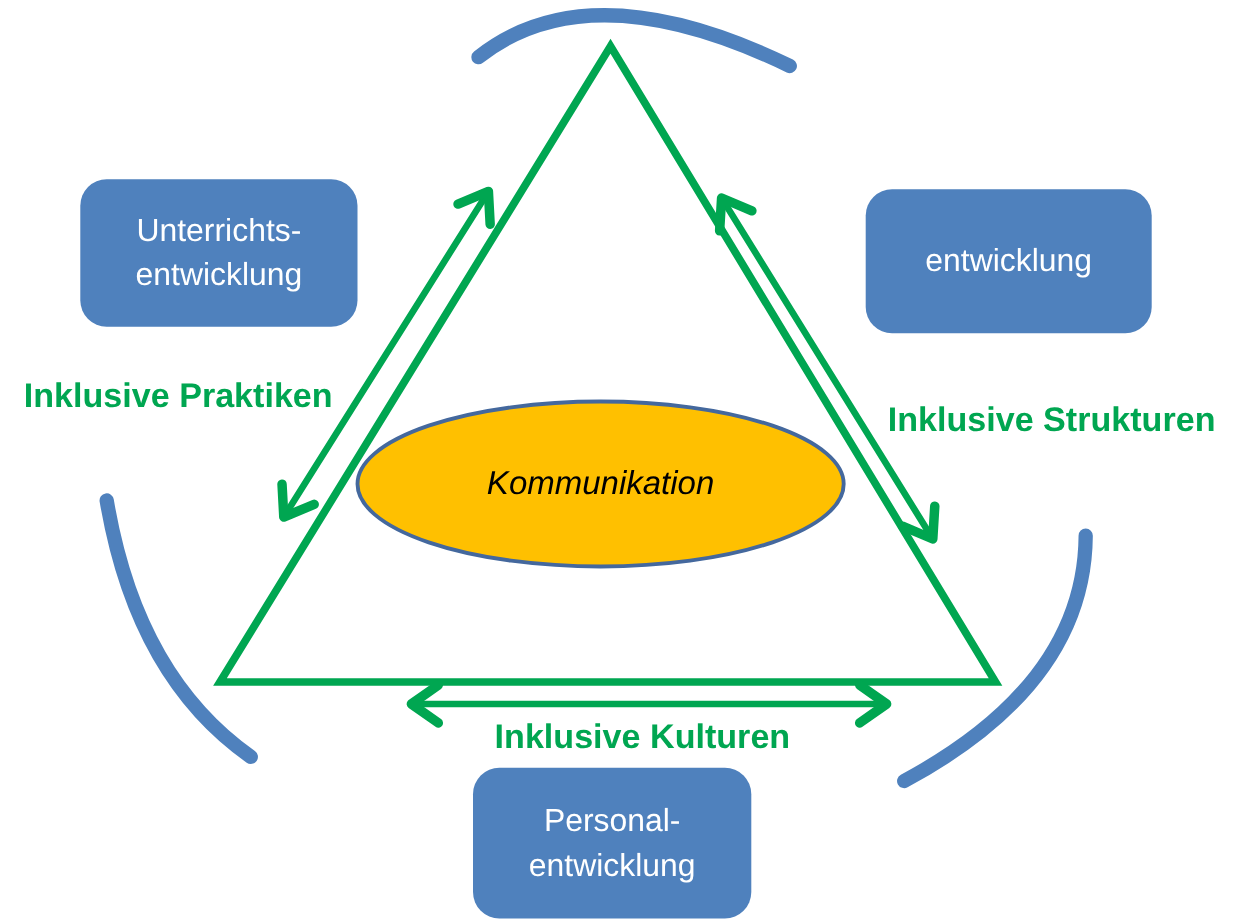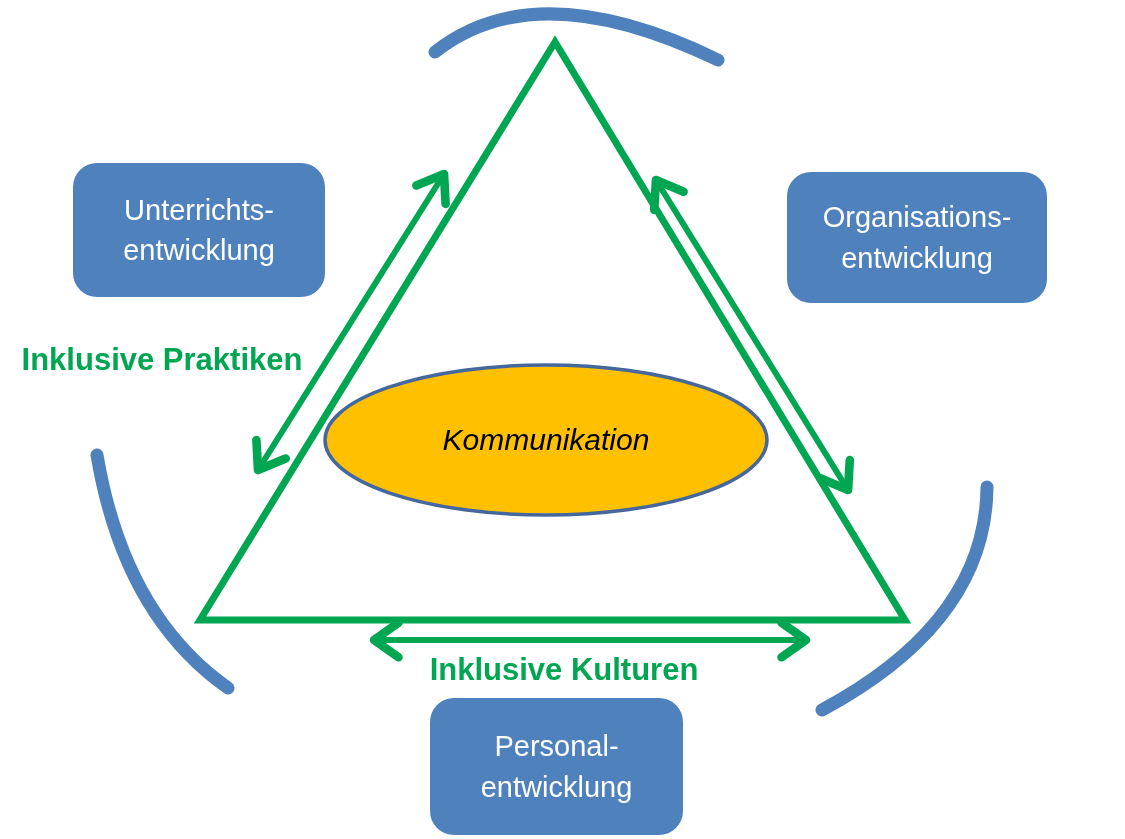--- a/index.html
+++ b/index.html
@@ -79,29 +79,29 @@
 
     <ellipse class="ell" cx="546" cy="440" rx="221" ry="75"></ellipse>
   </svg>
 
   <div class="node-box" style="left:73px; top:163px; width:252px; height:134px;">
     <span>Unterrichts-</span>
     <span>entwicklung</span>
   </div>
 
   <div class="node-box" style="left:787px; top:172px; width:260px; height:131px;">
-    <span>Organisations-</span>
     <span>entwicklung</span>
   </div>
 
   <div class="node-box" style="left:430px; top:698px; width:253px; height:137px;text-align:right;">
     <span>Personal-</span>
     <span>entwicklung</span>
   </div>
 
   <div class="green-label" style="left:2px; top:342px; width:320px;">Inklusive Praktiken</div>
 
+  <div class="green-label" style="left:790px; top:364px; width:332px;">Inklusive Strukturen</div>
 
-  <div class="green-label" style="left:414px; top:652px; width:300px;">Inklusive Kulturen</div>
+  <div class="green-label" style="left:434px; top:652px; width:300px;">Inklusive Kulturen</div>
 
   <div class="ellipse-label" style="left:346px; top:423px; width:400px;">Kommunikation</div>
 
 </div>
 
 </body></html>

